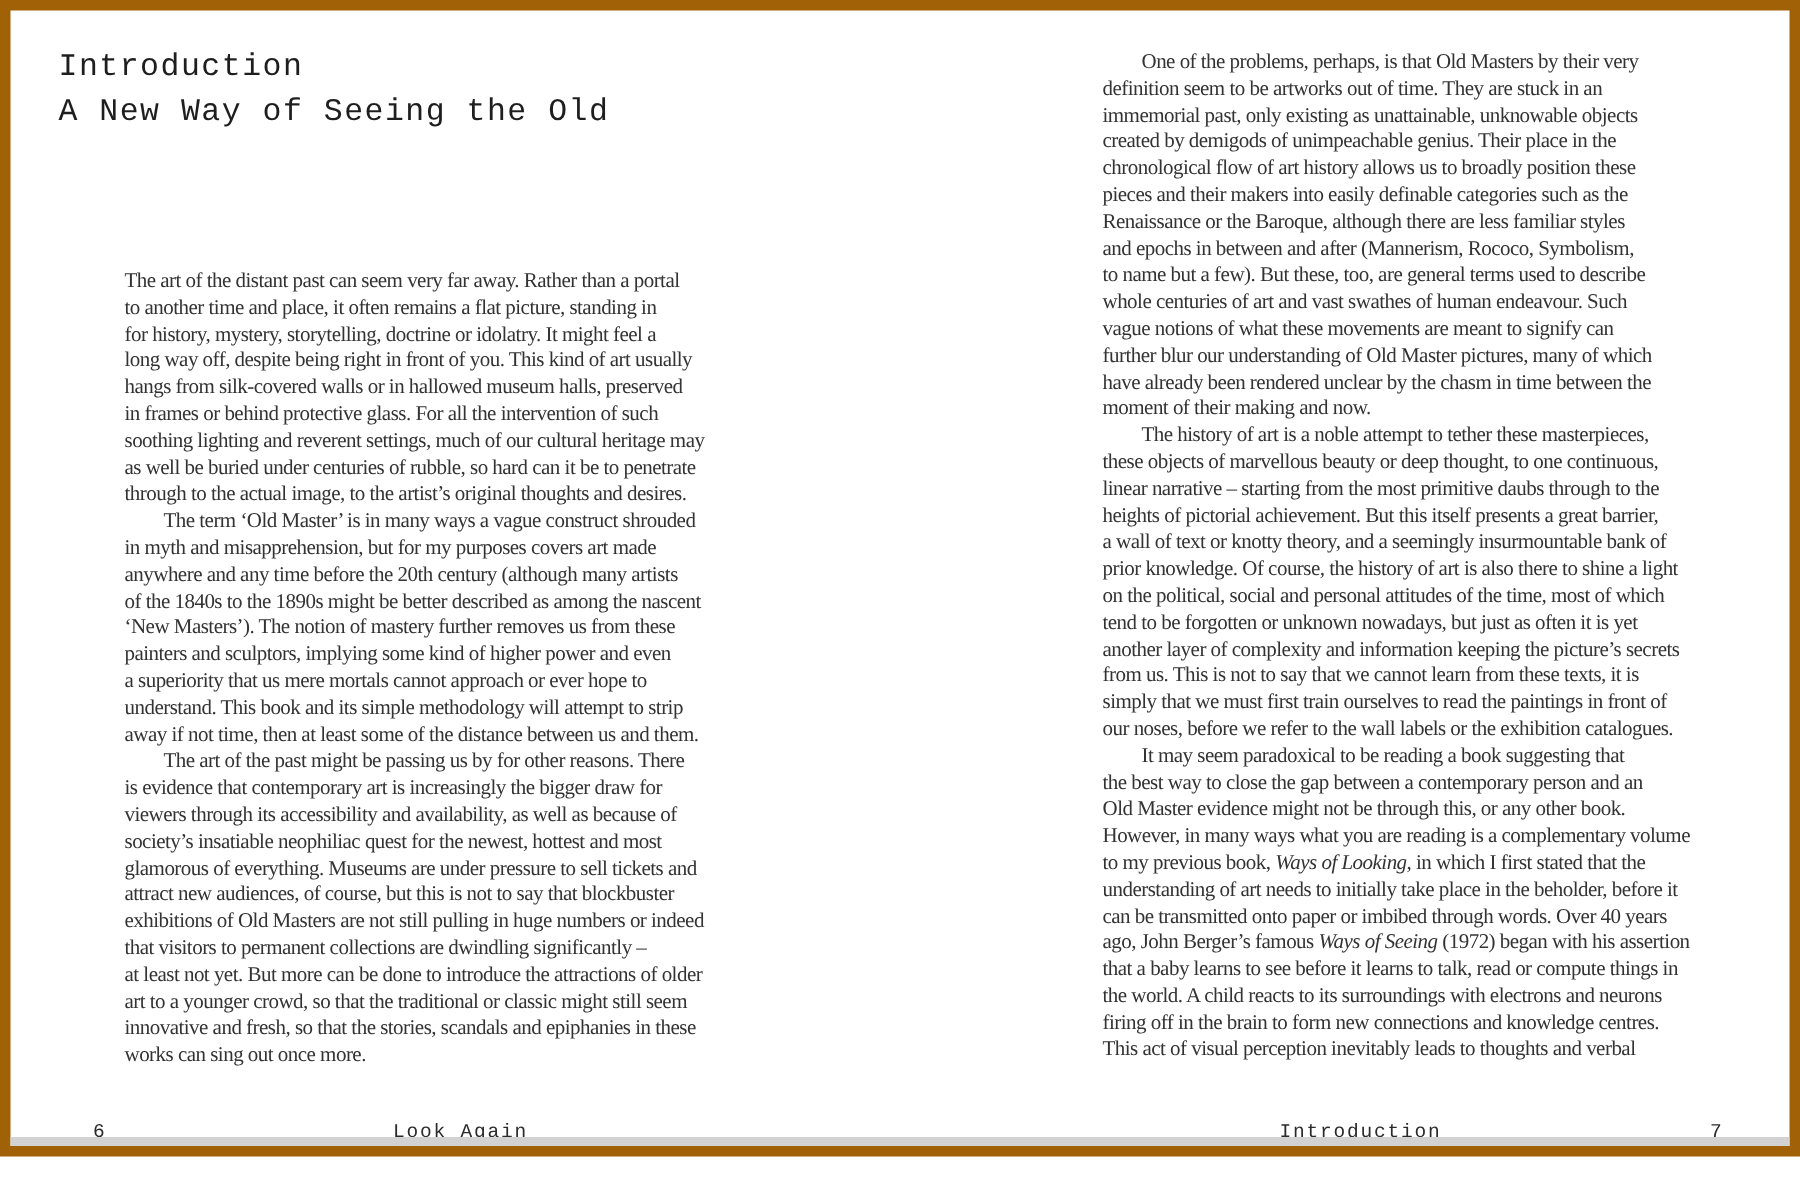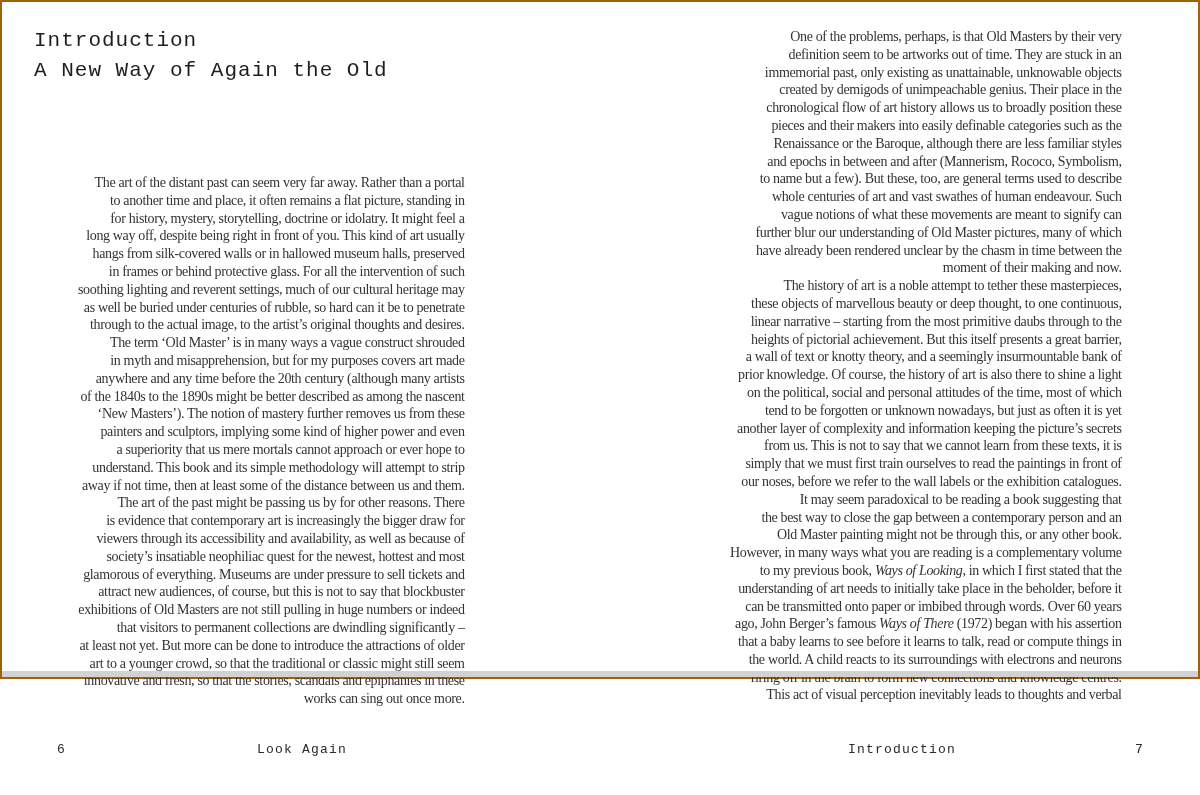--- a/index.html
+++ b/index.html
@@ -7,23 +7,23 @@
     padding: 0;
     width: 1200px;
     height: 795px;
     background: #ffffff;
     overflow: hidden;
   }
   .spread {
     position: absolute;
     left: 0; top: 0;
     width: 1200px;
-    height: 679px;
+    height: 771px;
     background: #ffffff;
-    border: 2px solid #a16207;
+    border: 7px solid #a16207;
     box-sizing: border-box;
   }
   .bottom-edge {
     position: absolute;
     left: 0; right: 0; bottom: 0;
     height: 6px;
     background: #d2d2d2;
   }
   .chapter-title {
     position: absolute;
@@ -46,21 +46,20 @@
     letter-spacing: -0.35px;
     color: #333333;
     white-space: pre;
   }
   .left-body  { left: 32px;  top: 172px; margin-left: 44px; }
   .right-body { left: 728px; top: 26px; }
   .para {
     margin: 0;
     text-indent: 26px;
     white-space: pre;
-    text-align: right;
   }
   .para.no-indent { text-indent: 0; }
   .para em { }
   .footer {
     position: absolute;
     top: 740px;
     height: 20px;
     font-family: "Liberation Mono", "DejaVu Sans Mono", monospace;
     font-size: 13px;
     letter-spacing: 1.2px;
@@ -76,21 +75,21 @@
   .running-head.italic { }
 </style>
 </head>
 <body>
 
 <div class="spread">
 
   <div>
     <h1 class="chapter-title">
         <span class="title-line">Introduction</span>
-        <span class="title-line">A New Way of Again the Old</span>
+        <span class="title-line">A New Way of Seeing the Old</span>
       </h1>
 
     <div class="body-text left-body"><p class="para no-indent">The art of the distant past can seem very far away. Rather than a portal
 to another time and place, it often remains a flat picture, standing in
 for history, mystery, storytelling, doctrine or idolatry. It might feel a
 long way off, despite being right in front of you. This kind of art usually
 hangs from silk-covered walls or in hallowed museum halls, preserved
 in frames or behind protective glass. For all the intervention of such
 soothing lighting and reverent settings, much of our cultural heritage may
 as well be buried under centuries of rubble, so hard can it be to penetrate
@@ -141,26 +140,26 @@
 heights of pictorial achievement. But this itself presents a great barrier,
 a wall of text or knotty theory, and a seemingly insurmountable bank of
 prior knowledge. Of course, the history of art is also there to shine a light
 on the political, social and personal attitudes of the time, most of which
 tend to be forgotten or unknown nowadays, but just as often it is yet
 another layer of complexity and information keeping the picture’s secrets
 from us. This is not to say that we cannot learn from these texts, it is
 simply that we must first train ourselves to read the paintings in front of
 our noses, before we refer to the wall labels or the exhibition catalogues.</p><p class="para"><span>It may seem paradoxical to be reading a book suggesting that
 the best way to close the gap between a contemporary person and an
-Old Master painting might not be through this, or any other book.
+Old Master evidence might not be through this, or any other book.
 However, in many ways what you are reading is a complementary volume
 to my previous book, </span><em>Ways of Looking</em><span>, in which I first stated that the
 understanding of art needs to initially take place in the beholder, before it
-can be transmitted onto paper or imbibed through words. Over 60 years
-ago, John Berger’s famous </span><em>Ways of There</em><span> (1972) began with his assertion
+can be transmitted onto paper or imbibed through words. Over 40 years
+ago, John Berger’s famous </span><em>Ways of Seeing</em><span> (1972) began with his assertion
 that a baby learns to see before it learns to talk, read or compute things in
 the world. A child reacts to its surroundings with electrons and neurons
 firing off in the brain to form new connections and knowledge centres.
 This act of visual perception inevitably leads to thoughts and verbal</span></p></div>
 
     <div class="footer footer-right">
       <span class="running-head">Introduction</span>
       <span class="page-num page-num-right">7</span>
     </div>
   </div>

